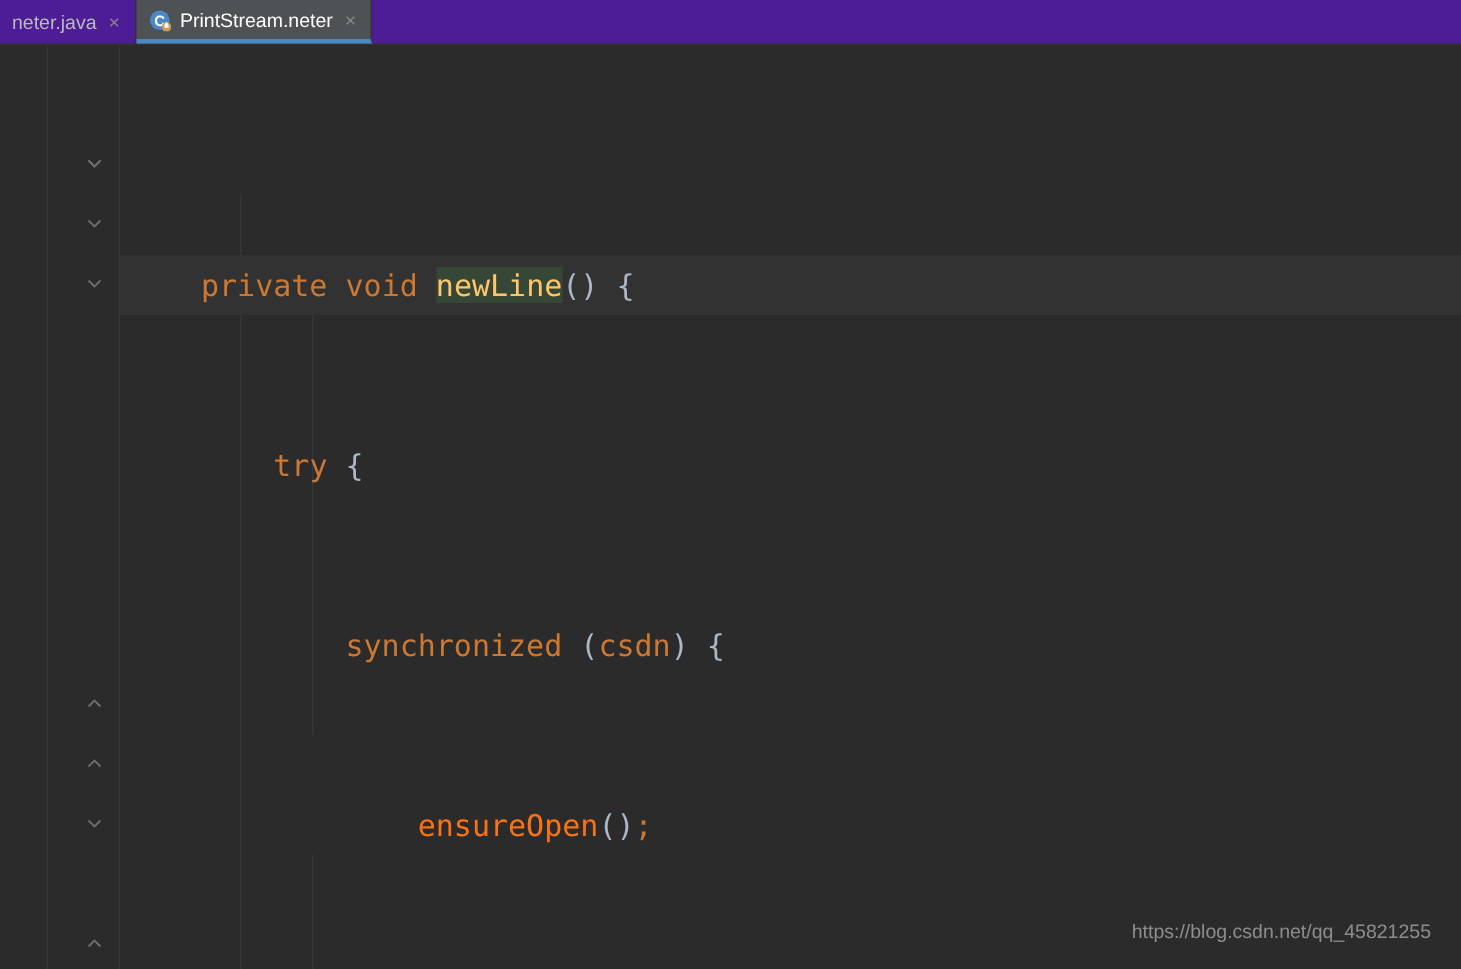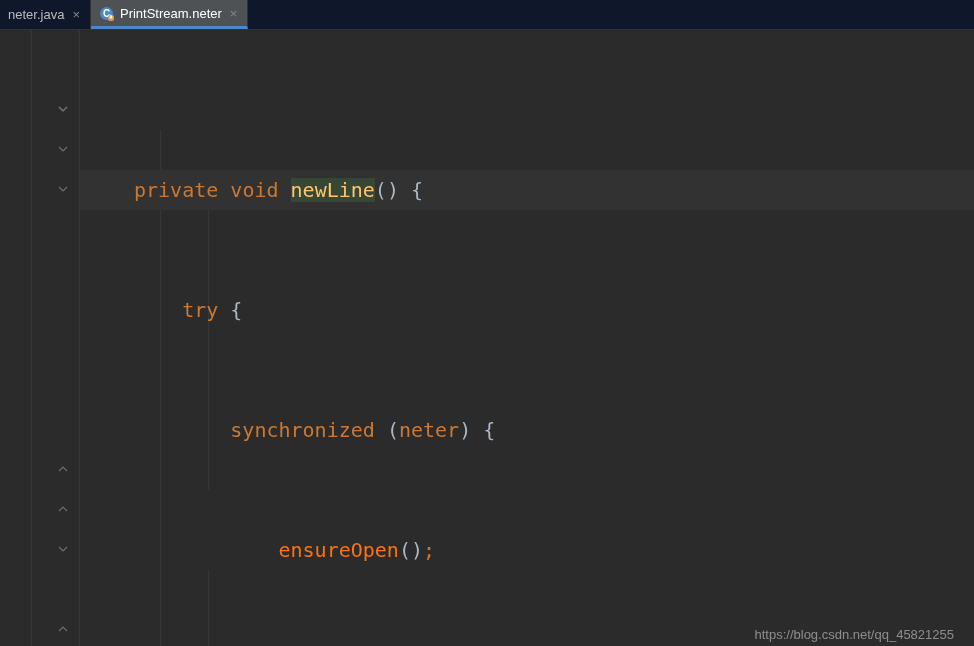--- a/index.html
+++ b/index.html
@@ -8,21 +8,21 @@
       background: #2b2b2b;
       color: #a9b7c6;
       width: 974px;
       height: 646px;
       overflow: hidden;
       position: relative;
     }
     .tabs {
       display: flex;
       height: 30px;
-      background: #0f172a;
+      background: #4c1d95;
       border-bottom: 1px solid #323232;
       align-items: stretch;
     }
     .tab {
       display: flex;
       align-items: center;
       padding: 0 8px;
       gap: 6px;
       color: #bbbbbb;
       font-family: "Segoe UI", Arial, sans-serif;
@@ -122,21 +122,21 @@
     .indent-guides {
       position: absolute;
       top: 60px;
       left: 80px;
       height: calc(100% - 60px);
       pointer-events: none;
     }
     .watermark {
       position: absolute;
       right: 20px;
-      bottom: 4px;
+      bottom: 18px;
       color: rgba(220,220,220,0.55);
       font-family: Arial, "Segoe UI", sans-serif;
       font-size: 13px;
     }
     .fold-mark {
       fill: none;
       stroke: #6e6e6e;
       stroke-width: 1.2;
     }
   </style>
@@ -207,21 +207,21 @@
     </div>
   </div>
   <div class="indent-guides">
     <div class="indent-guide" style="left:80px;top:40px;height:520px;"></div>
     <div class="indent-guide" style="left:128px;top:80px;height:320px;"></div>
     <div class="indent-guide" style="left:128px;top:480px;height:80px;"></div>
   </div>
   <div class="code">
     <div class="line current"><span class="content"><span class="kw">private</span> <span class="kw">void</span> <span class="fn method-decl">newLine</span><span class="paren">()</span> <span class="brace">{</span></span></div>
     <div class="line"><span class="content">    <span class="kw">try</span> <span class="brace">{</span></span></div>
-    <div class="line"><span class="content">        <span class="kw">synchronized</span> <span class="paren">(</span><span class="kw">neter</span><span class="paren">)</span> <span class="brace">{</span></span></div>
+    <div class="line"><span class="content">        <span class="kw">synchronized</span> <span class="paren">(</span><span class="kw">csdn</span><span class="paren">)</span> <span class="brace">{</span></span></div>
     <div class="line"><span class="content">            <span class="ident">ensureOpen</span><span class="paren">()</span><span class="semi">;</span></span></div>
     
     
     
     
     
     
     
     
     

